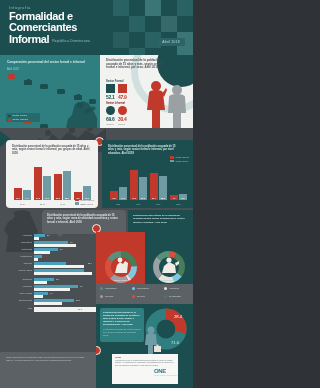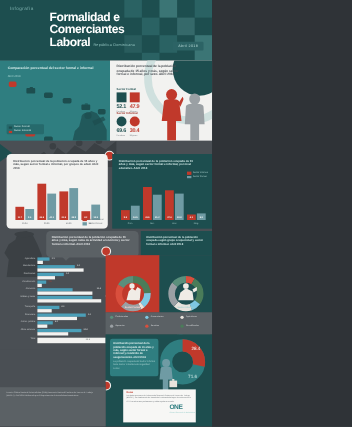--- a/index.html
+++ b/index.html
@@ -6,21 +6,21 @@
   body{width:193px;height:388px;overflow:hidden;
        font-family:"Liberation Sans",sans-serif;-webkit-font-smoothing:none;}
   .page{position:relative;width:193px;height:388px;background:#4a4f54;overflow:hidden;}
 
   
   .header{position:absolute;left:0;top:0;width:193px;height:55px;background:#1d4e4f;overflow:hidden;}
   .hdr-checks{position:absolute;right:0;top:0;width:80px;height:55px;}
   .hchk{position:absolute;background:#2a6263;}
   .hdr-text{position:absolute;left:9px;top:5px;}
   .kicker{font-size:4.2px;color:#7fb3b0;letter-spacing:.4px;}
-  .h1{font-size:11px;line-height:11.4px;font-weight:bold;color:#ffffff;letter-spacing:-.4px;margin-top:1px;margin-left:36px;}
+  .h1{font-size:11px;line-height:11.4px;font-weight:bold;color:#ffffff;letter-spacing:-.4px;margin-top:1px;}
   .h1 .l3{display:inline-block;}
   .subcountry{display:inline-block;font-size:3.4px;font-weight:normal;line-height:3.8px;color:#8fc0bd;
               letter-spacing:.2px;vertical-align:bottom;padding-bottom:1.5px;margin-left:3px;}
   .datebadge{position:absolute;right:8px;top:38px;background:#2c6365;color:#b9dbd8;font-size:3.3px;
              padding:2px 5px;border-radius:1px;letter-spacing:.3px;}
 
   
   .panel-icons{position:absolute;left:0;top:55px;width:100px;height:73px;background:#2f7e80;overflow:hidden;}
   .pi-title{position:absolute;left:7px;top:5px;width:86px;font-size:3.1px;line-height:4px;color:#d7ecea;font-weight:bold;}
   .pi-sub{position:absolute;left:7px;top:13px;font-size:2.6px;color:#9fd0cd;}
@@ -145,21 +145,21 @@
       <div class="hchk" style="left:0;top:32px;width:16px;height:16px;background:#295c5d;"></div>
       <div class="hchk" style="left:32px;top:32px;width:16px;height:16px;"></div>
       <div class="hchk" style="left:64px;top:32px;width:16px;height:23px;background:#3b7575;"></div>
       <div class="hchk" style="left:16px;top:48px;width:16px;height:7px;"></div>
     </div>
     <div class="hdr-text">
       <div class="kicker">Infografía</div>
       <div class="h1">
         <div>Formalidad e</div>
         <div>Comerciantes</div>
-        <div><span class="l3">Laboral</span><span class="subcountry">República Dominicana</span></div>
+        <div><span class="l3">Informal</span><span class="subcountry">República Dominicana</span></div>
       </div>
     </div>
     <div class="datebadge">Abril 2018</div>
   </div>
 
   <div class="panel-icons">
     <div class="pi-title">Comparación porcentual del sector formal e informal</div>
     <div class="pi-sub">Abril 2018</div>
 
     <div class="icongrid">

